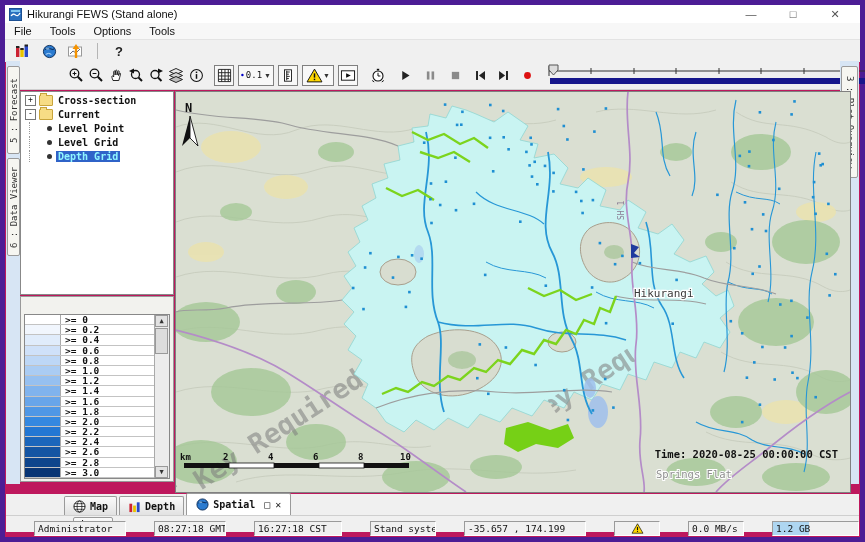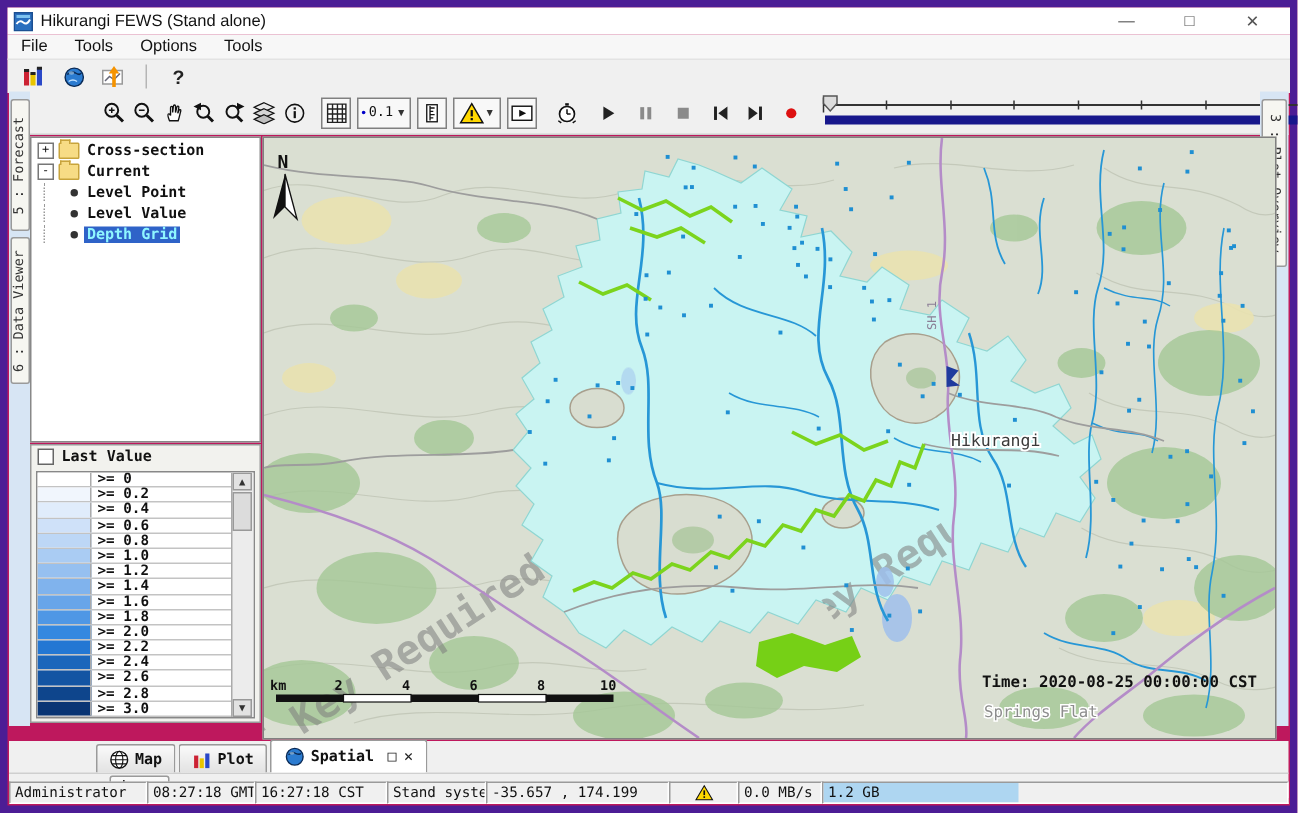--- a/index.html
+++ b/index.html
@@ -70,21 +70,21 @@
   
   .tabbar{position:absolute;left:1px;right:1px;top:489px;height:22px;background:#f0f0f0;display:flex;align-items:flex-end;padding-left:58px;box-sizing:border-box;border-bottom:1px solid #cfcfcf;}
   .btab{display:flex;align-items:center;gap:4px;border:1px solid #9a9a9a;border-bottom:none;background:linear-gradient(#fafafa,#e2e2e2);height:18px;padding:0 8px;font-family:"DejaVu Sans Mono",monospace;font-size:10px;font-weight:700;border-radius:2px 2px 0 0;margin-right:2px;}
   .btab.active{background:#fff;height:21px;padding:0 9px;}
   .tab-ctl{font-size:10px;color:#222;margin-left:5px;font-weight:400;}
   .logsrow{position:absolute;left:1px;right:1px;top:511px;height:16px;background:#f0f0f0;}
   .logs-btn{position:absolute;left:67px;top:1px;border:1px solid #9a9a9a;background:linear-gradient(#fbfbfb,#e4e4e4);font-family:"DejaVu Sans Mono",monospace;font-size:10px;font-weight:400;padding:0 7px;height:14px;line-height:13px;border-radius:2px;}
 
   
   .statusbar{position:absolute;left:1px;right:1px;bottom:1px;height:15px;display:flex;font-family:"DejaVu Sans Mono",monospace;font-size:9.5px;}
-  .seg{border:1px solid;border-color:#9a9a9a #fff #fff #9a9a9a;background:#f0f0f0;box-sizing:border-box;display:flex;align-items:center;padding:0 3px;white-space:nowrap;overflow:hidden;position:relative;}
+  .seg{border:1px solid;border-color:#9a9a9a #fff #fff #9a9a9a;background:#f0f0f0;box-sizing:border-box;display:flex;align-items:center;padding:0 3px;white-space:nowrap;overflow:hidden;position:relative;margin-left:28px;}
   .seg .txt{position:relative;z-index:1;}
   .mem-fill{position:absolute;left:0;top:0;bottom:0;width:42%;background:#aed6f1;}
 </style>
 </head>
 <body>
 
 <div class="window">
 
   <div class="titlebar">
     <svg class="app-icon" viewBox="0 0 13 13">
@@ -295,34 +295,30 @@
       <span class="tree-label">Current</span>
     </div>
     <div class="tree-row">
       <span class="tree-indent"></span>
       <span class="bullet"></span>
       <span class="tree-label">Level Point</span>
     </div>
     <div class="tree-row">
       <span class="tree-indent"></span>
       <span class="bullet"></span>
-      <span class="tree-label">Level Value</span>
+      <span class="tree-label">Level Grid</span>
     </div>
     <div class="tree-row">
       <span class="tree-indent"></span>
       <span class="bullet"></span>
       <span class="tree-label sel">Depth Grid</span>
     </div>
   </div>
 
   <div class="legend-panel">
-    <div class="lv-row">
-      <span class="checkbox"></span>
-      <span>Last Value</span>
-    </div>
     <div class="lg-list">
       <div style="margin-right:14px;">
         <div class="lg-row">
             <span class="lg-swatch" style="background-color: rgb(255, 255, 255);"></span>
             <span class="lg-label">&gt;= 0</span>
           </div>
         <div class="lg-row">
             <span class="lg-swatch" style="background-color: rgb(241, 246, 253);"></span>
             <span class="lg-label">&gt;= 0.2</span>
           </div>
@@ -671,21 +667,21 @@
           <line x1="2" y1="10" x2="12" y2="10" stroke="#111" stroke-width="0.8"></line>
         </svg>
       <span>Map</span>
     </div>
     <div class="btab">
       <svg width="13" height="13" viewBox="0 0 14 14">
           <rect x="1.5" y="4" width="3" height="9" fill="#c23"></rect>
           <rect x="5.5" y="6" width="3" height="7" fill="#e8c400"></rect>
           <rect x="9.5" y="2.5" width="3" height="10.5" fill="#2a48c8"></rect>
         </svg>
-      <span>Plot</span>
+      <span>Depth</span>
     </div>
     <div class="btab active">
       <svg width="13" height="13" viewBox="0 0 14 14">
           <circle cx="7" cy="7" r="6" fill="#2b7bd0" stroke="#0a2a55"></circle>
           <path d="M2.5 5.5 Q5 3 7.5 4.5 Q10.5 6 11.5 4.5" stroke="#0a2a55" fill="#1c4f8c"></path>
           <ellipse cx="5" cy="4.5" rx="1.8" ry="1" fill="#9cc9ef" opacity="0.7"></ellipse>
         </svg>
       <span>Spatial</span>
       <span class="tab-ctl">□</span>
       <span class="tab-ctl" style="margin-left:1px;font-weight:700;">✕</span>

